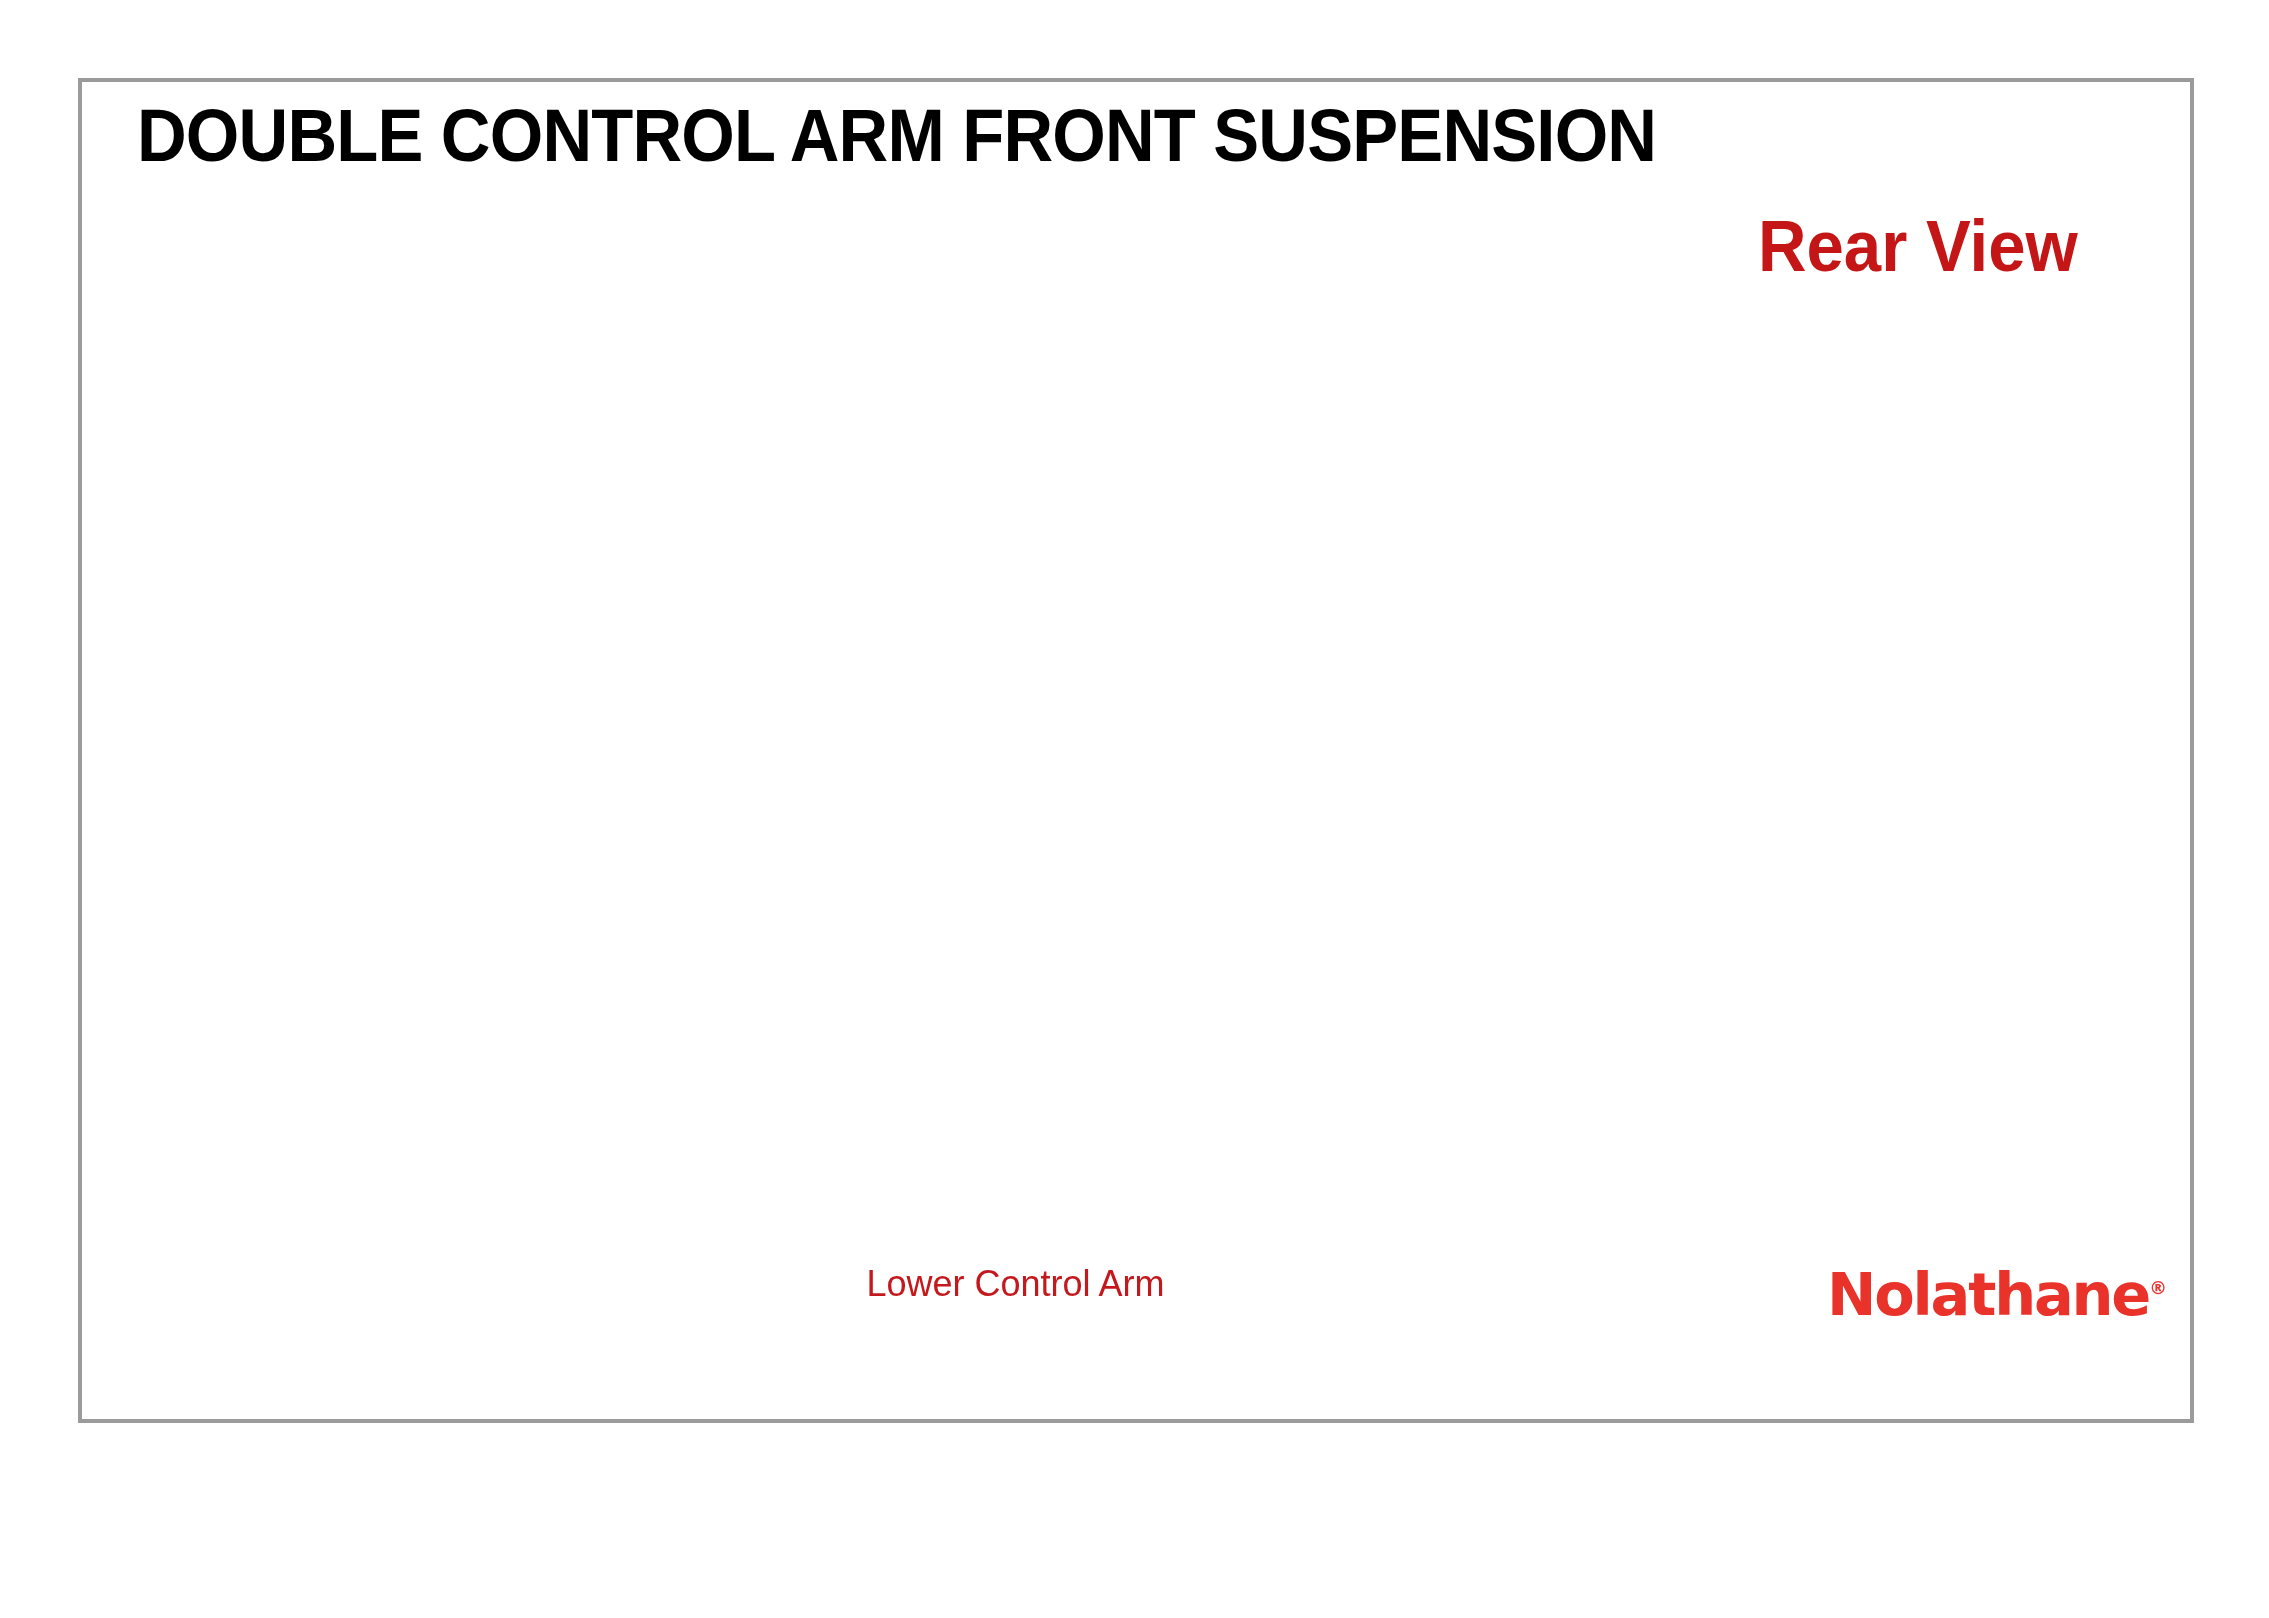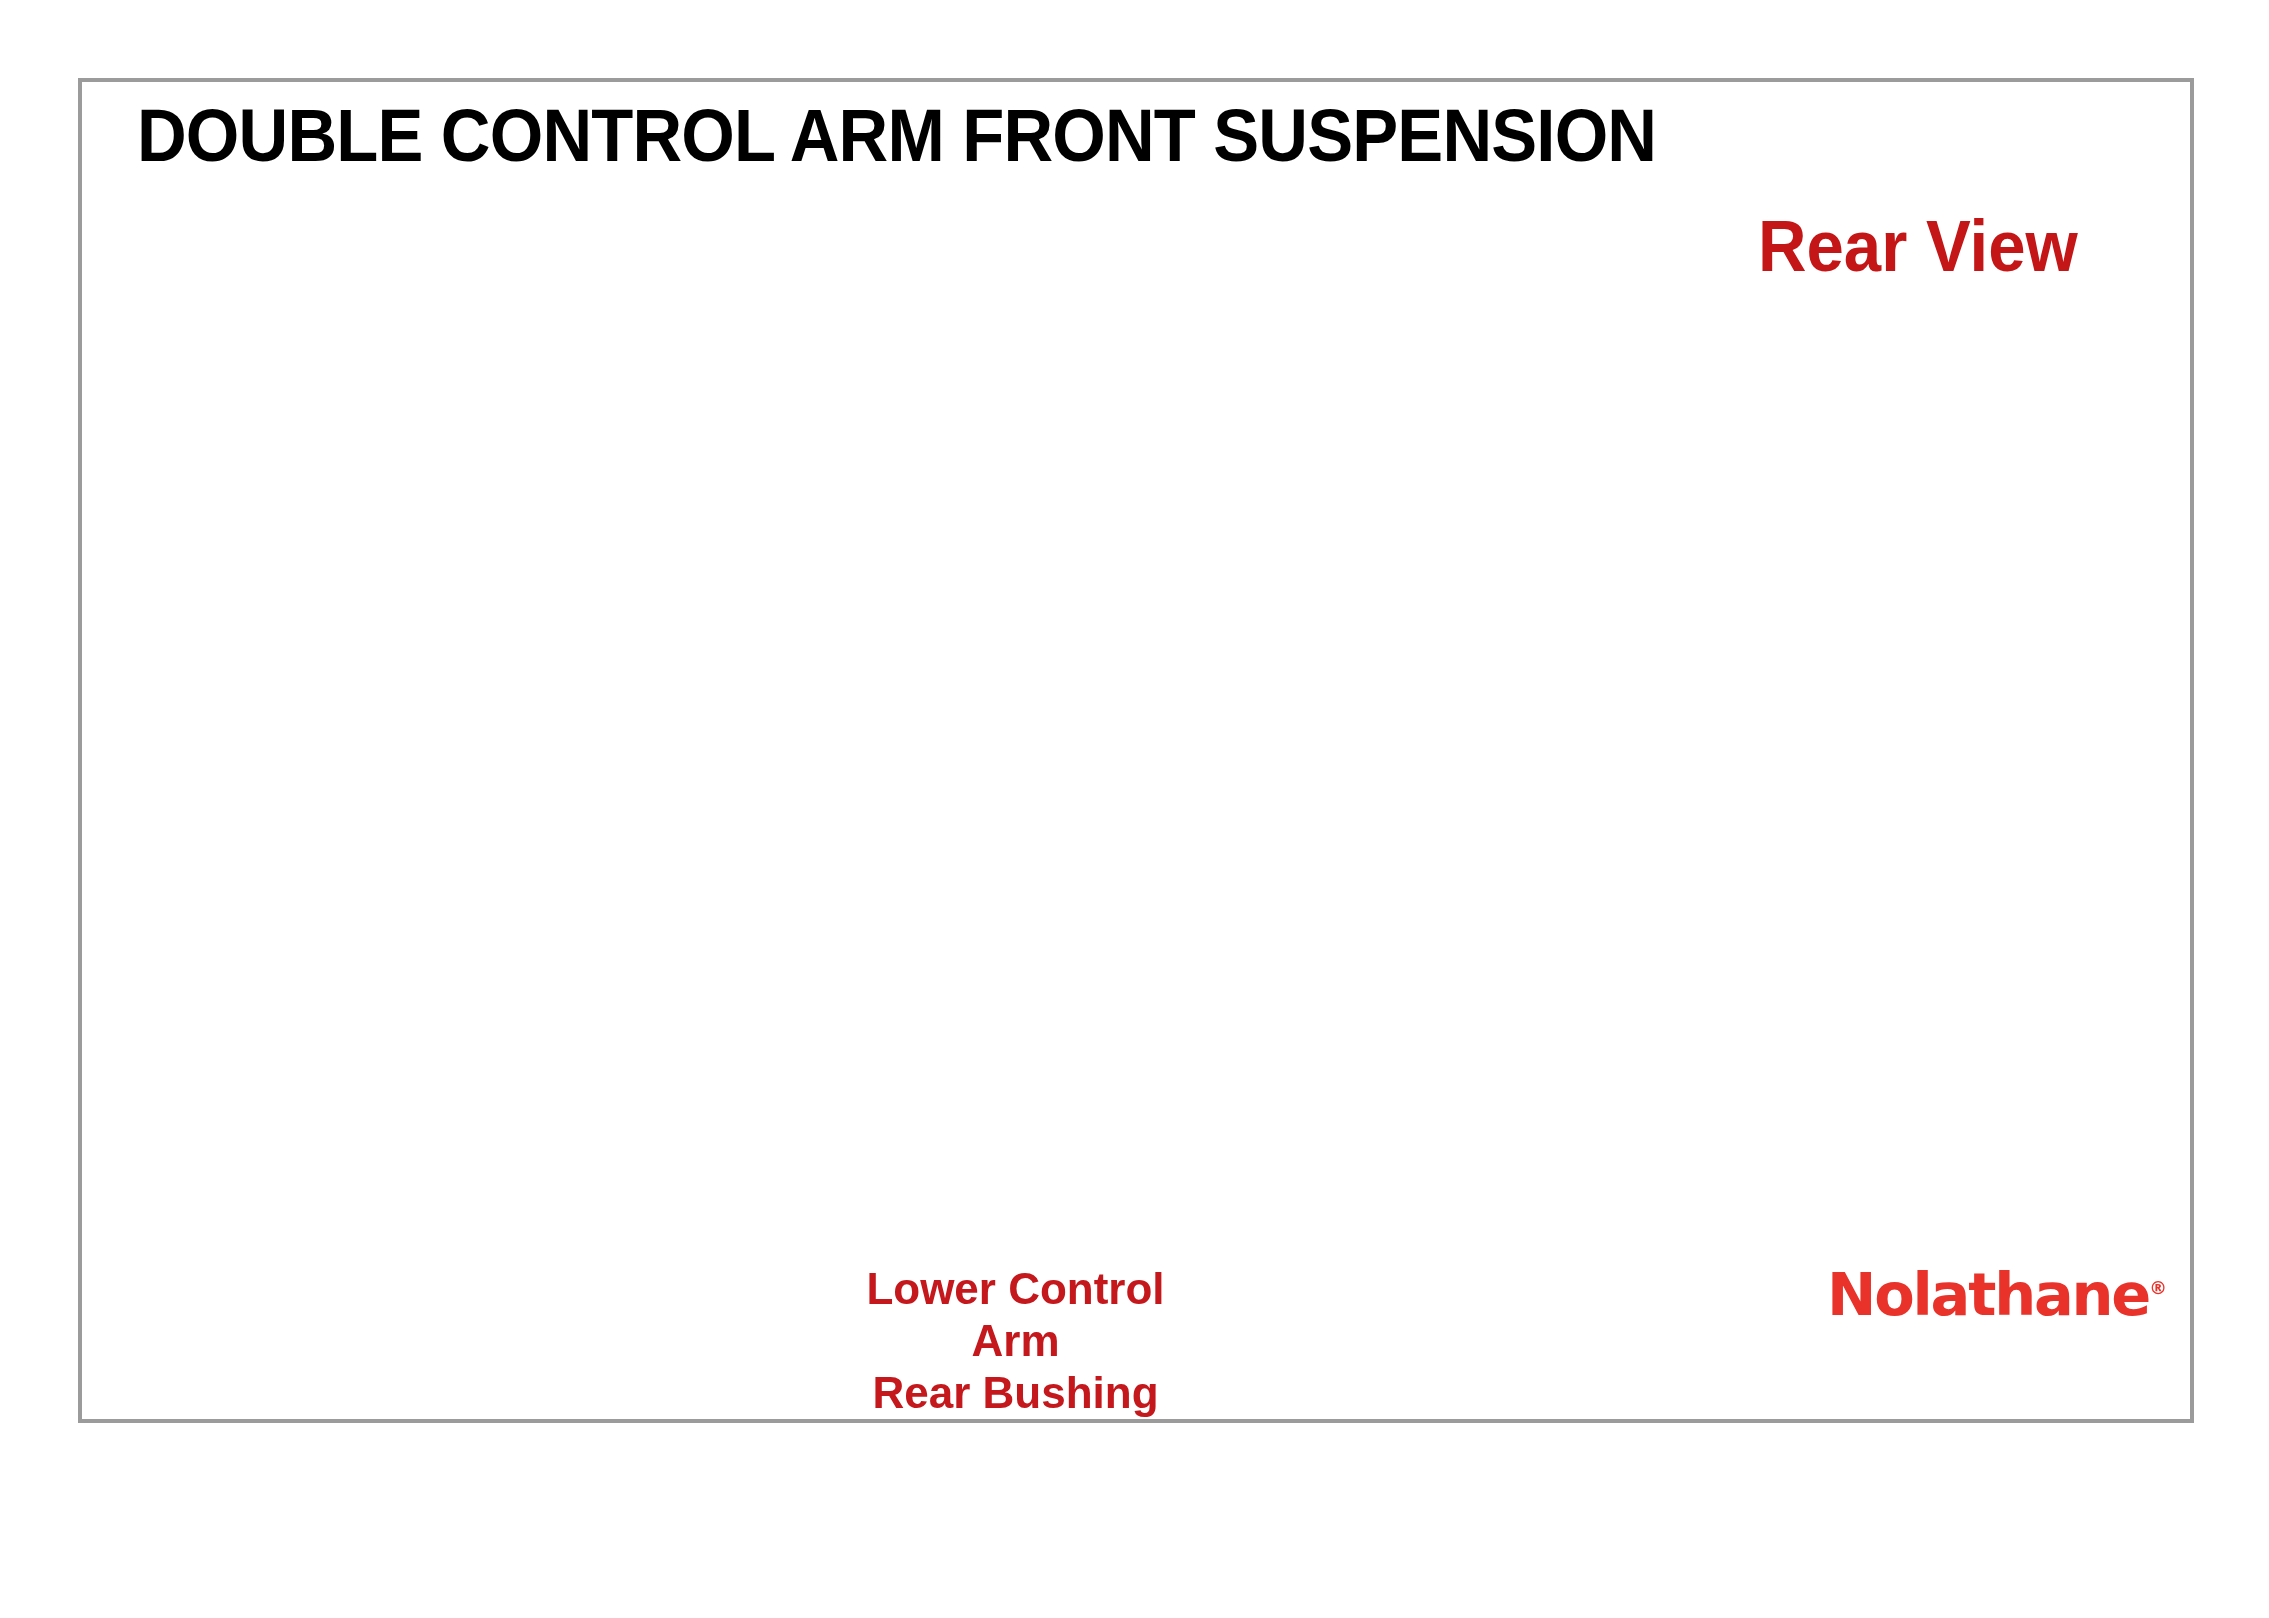--- a/index.html
+++ b/index.html
@@ -56,23 +56,23 @@
     transform: scaleX(0.92);
     transform-origin: left top;
   }
   
   #callout-label {
     position: absolute;
     left: 825px;
     top: 1263px;
     width: 381px;
     text-align: center;
-    font-size: 44px;
+    font-size: 36px;
     line-height: 1.18;
-    font-weight: 700;
+    font-weight: 400;
     color: #C4181C;
   }
   #callout-label .l2 { display: block; }
   
   #logo {
     position: absolute;
     left: 1827px;
     top: 1265px;
     font-size: 59px;
     line-height: 1;
@@ -659,19 +659,18 @@
   </svg>
 
   <div id="frame"></div>
 
   <div id="title">DOUBLE CONTROL ARM FRONT SUSPENSION</div>
 
   <div id="subtitle">Rear View</div>
 
   <div id="callout-label">
     <span class="l1">Lower Control Arm</span>
-    <span class="l2">Rear Bushing</span>
   </div>
 
   <div id="logo"><span>Nolathane</span><span class="reg">®</span></div>
 
 </div>
 
 
 </body></html>

